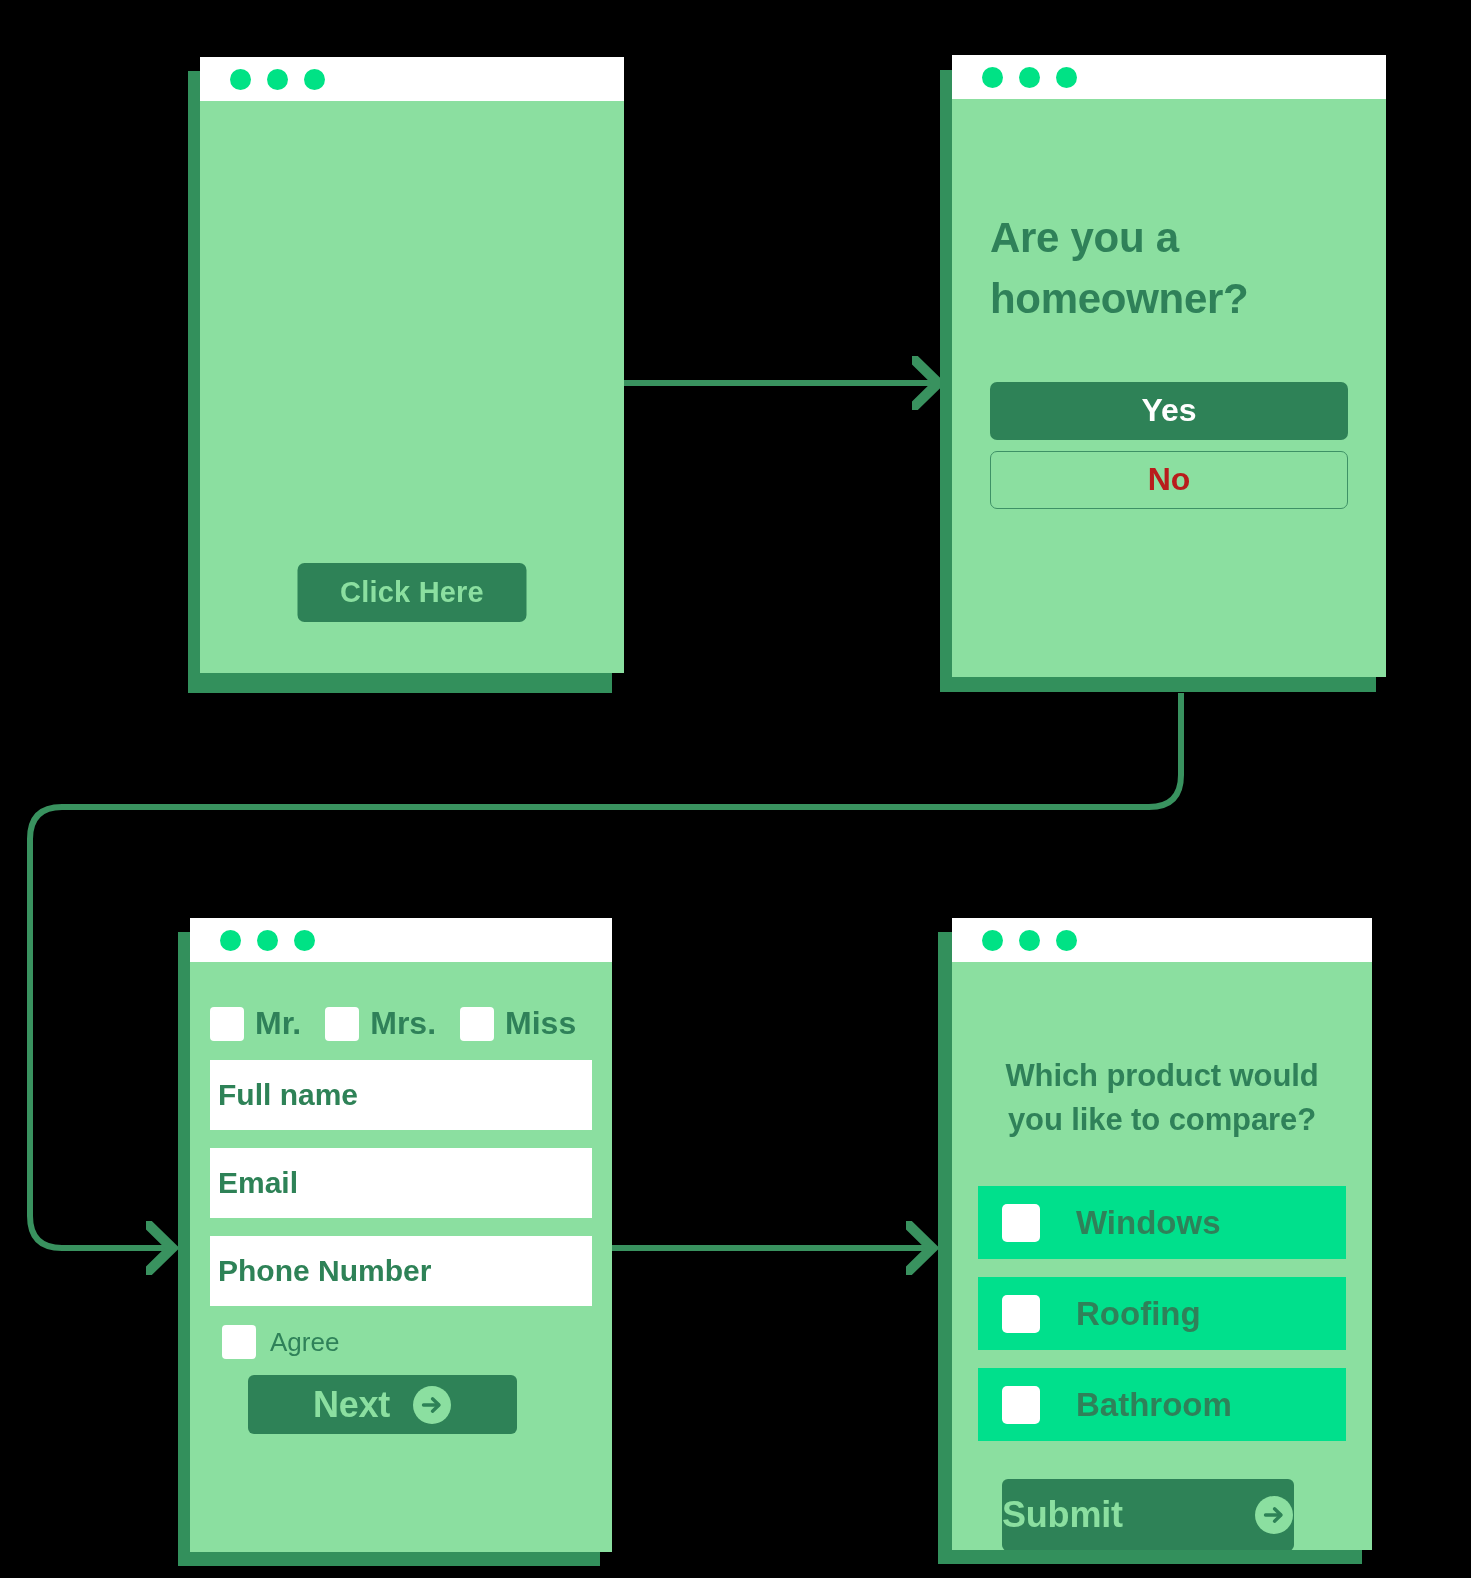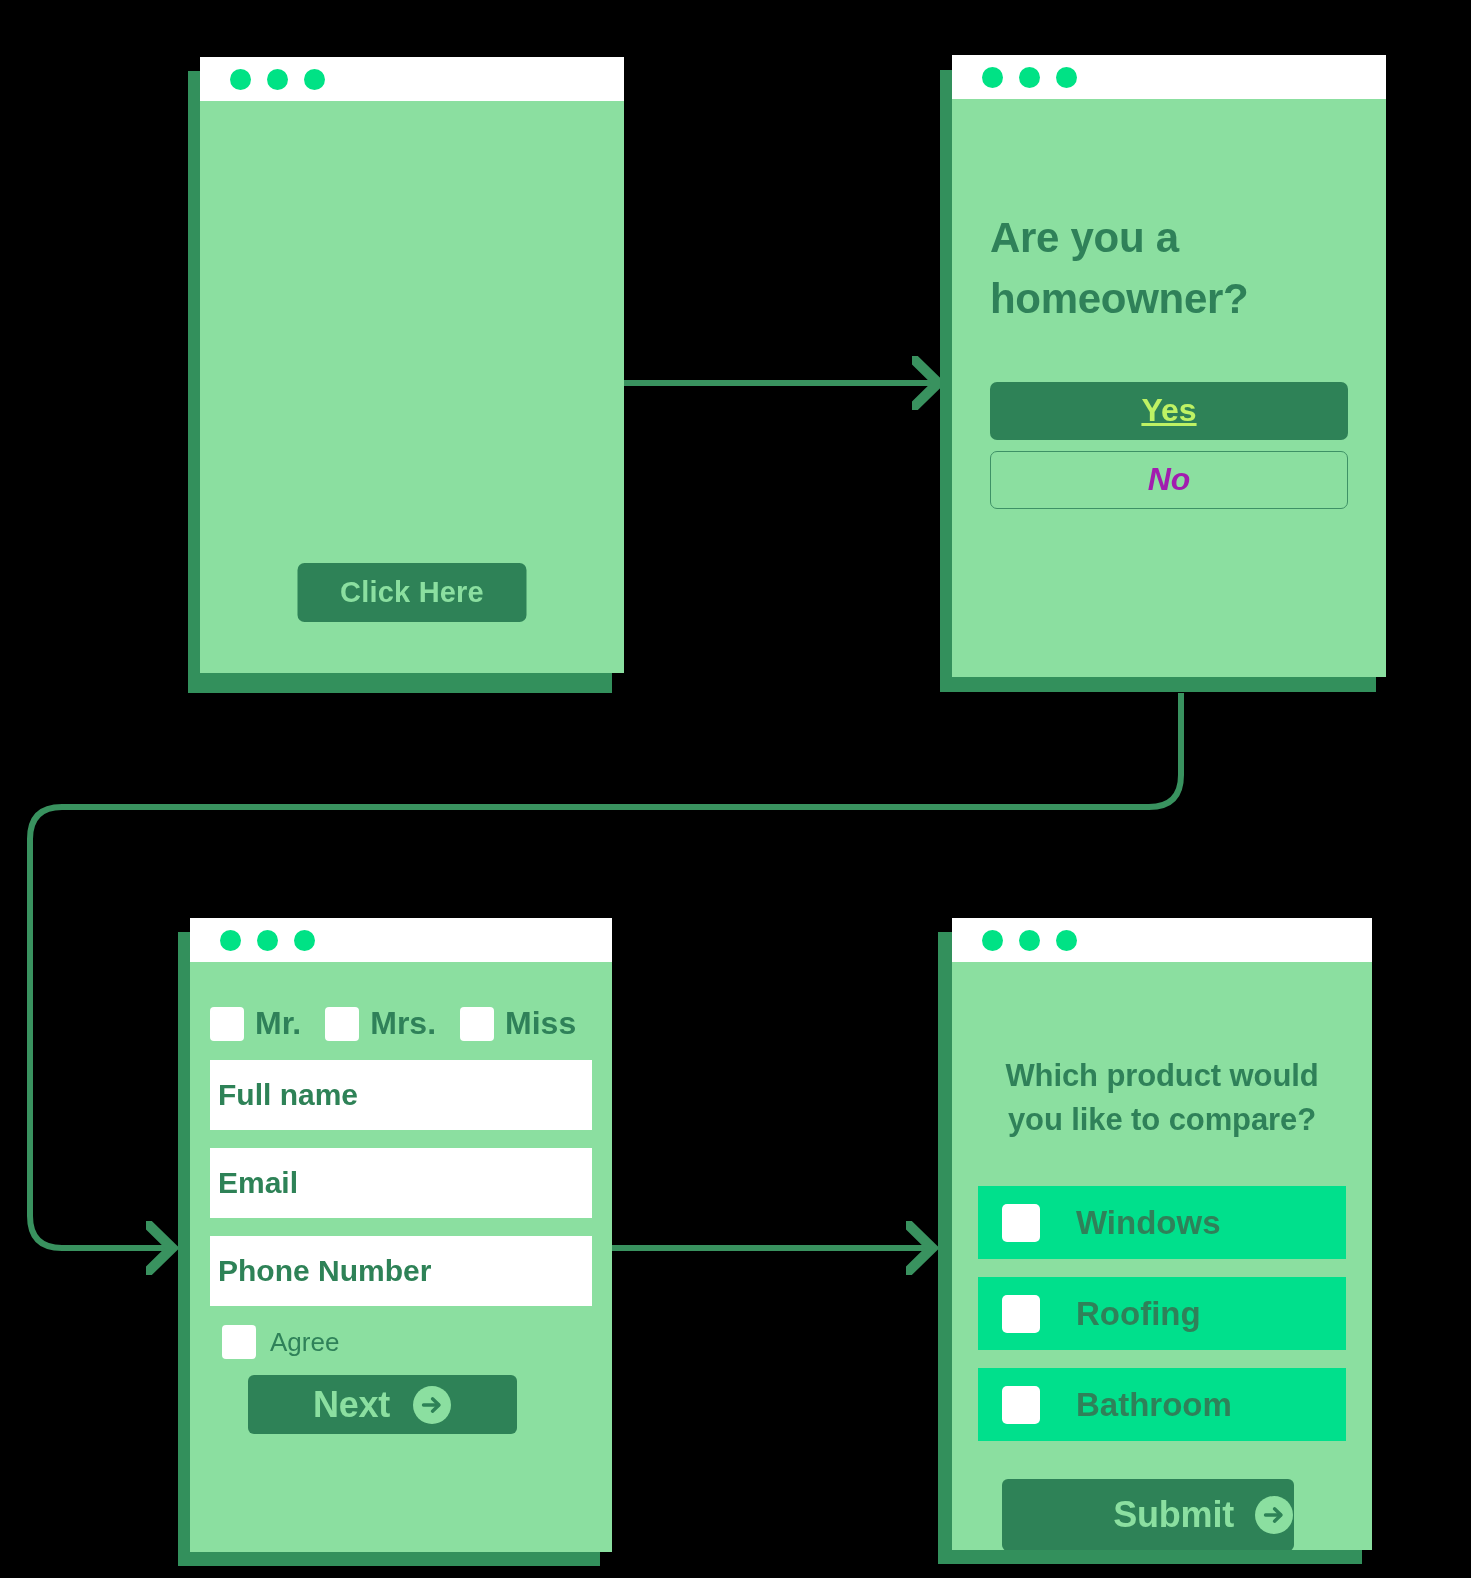--- a/index.html
+++ b/index.html
@@ -138,28 +138,26 @@
     font-size: 32px;
     font-weight: 700;
     display: flex;
     align-items: center;
     justify-content: center;
     cursor: pointer;
   }
   .btn-answer.solid {
     background: #2E8257;
     border: none;
-    color: #bef264;
-    text-decoration: underline;
+    color: #ffffff;
   }
   .btn-answer.ghost {
     background: transparent;
     border: 1.5px solid #3E9166;
-    color: #a21caf;
-    font-style: italic;
+    color: #b91c1c;
   }
 
   
   #card-form .card-body { padding: 0 20px; }
 
   .salutation-row {
     margin-top: 43px;
     display: flex;
     align-items: center;
     gap: 0;
@@ -286,21 +284,21 @@
   .btn-submit {
     margin-top: 38px;
     margin-left: 24px;
     width: 292px;
     height: 72px;
     border-radius: 6px;
     background: #2E8257;
     border: none;
     display: flex;
     align-items: center;
-    justify-content: flex-end;
+    justify-content: space-between;
     gap: 20px;
     cursor: pointer;
   }
   .btn-submit .btn-text {
     color: #8BDFA0;
     font-size: 36px;
     font-weight: 700;
     letter-spacing: -0.2px;
   }
 </style>

